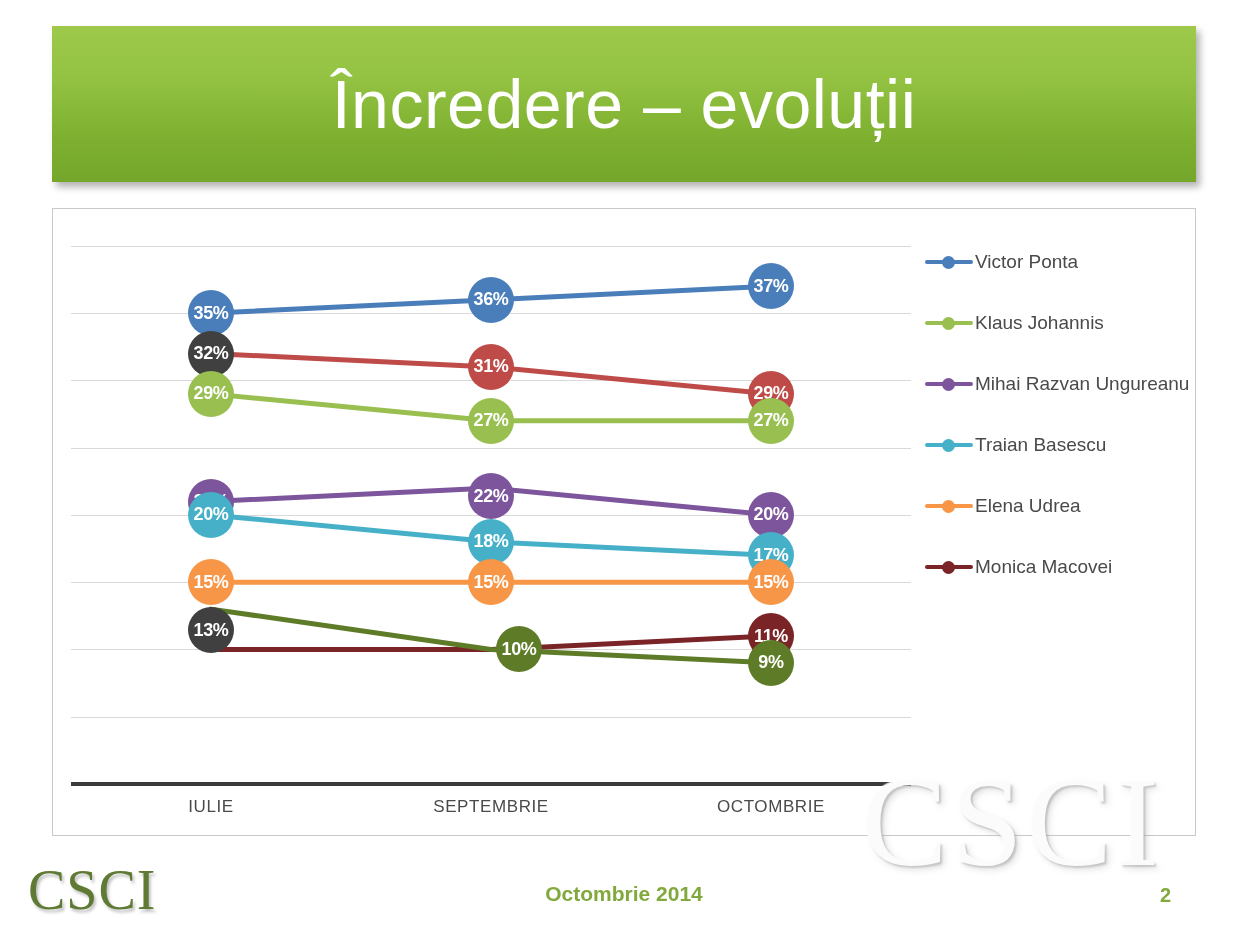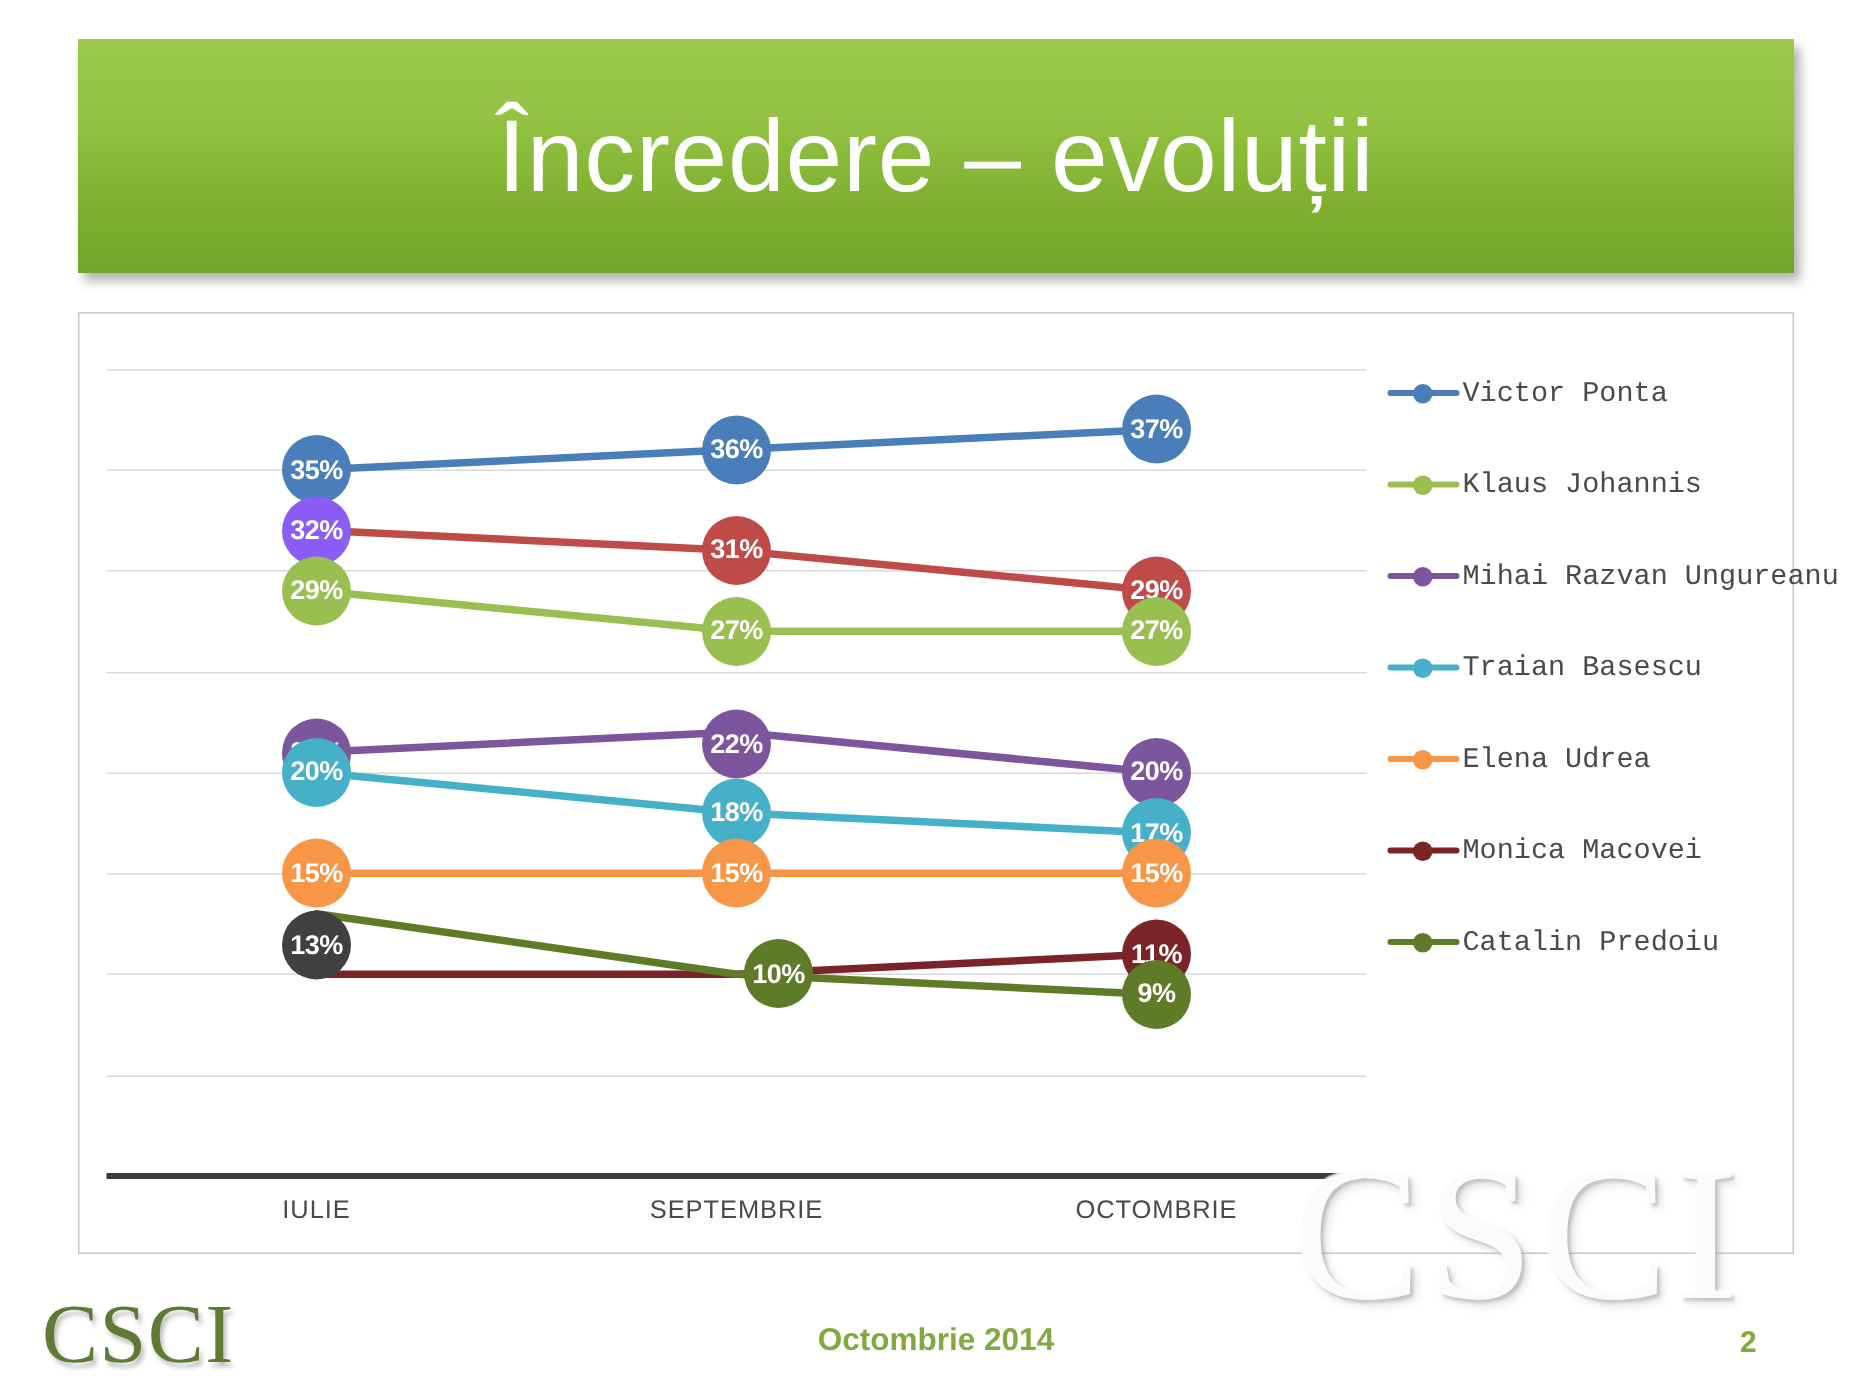--- a/index.html
+++ b/index.html
@@ -143,21 +143,21 @@
   .legend-swatch .lsdot {
     position: absolute;
     left: 17px; top: 5px;
     width: 13px; height: 13px;
     border-radius: 50%;
   }
   .legend-label {
     font-size: 19px;
     color: #4a4a4a;
     white-space: nowrap;
-    font-family: Liberation Mono, monospace;
+    font-family: Liberation Sans, sans-serif;
   }
 
   
   #watermark {
     position: absolute;
     left: 862px;
     top: 758px;
     font-family: "Liberation Serif", serif;
     font-size: 128px;
     line-height: 1;
@@ -231,21 +231,21 @@
         <polyline points="140,282.5 420,269.04761904761904 700,295.95238095238096" fill="none" stroke="#7d559c" stroke-width="5" stroke-linecap="round" stroke-linejoin="round"></polyline>
         <polyline points="140,295.95238095238096 420,322.8571428571429 700,336.3095238095238" fill="none" stroke="#46b0c8" stroke-width="5" stroke-linecap="round" stroke-linejoin="round"></polyline>
         <polyline points="140,363.2142857142857 420,363.2142857142857 700,363.2142857142857" fill="none" stroke="#f79646" stroke-width="5" stroke-linecap="round" stroke-linejoin="round"></polyline>
         <polyline points="140,430.4761904761905 420,430.4761904761905 700,417.0238095238095" fill="none" stroke="#7b2427" stroke-width="5" stroke-linecap="round" stroke-linejoin="round"></polyline>
         <polyline points="140,390.1190476190476 420,430.4761904761905 700,443.92857142857144" fill="none" stroke="#5e7b28" stroke-width="5" stroke-linecap="round" stroke-linejoin="round"></polyline>
       </svg>
     <div id="markers-layer">
         <div class="marker" style="background: rgb(74, 126, 187); left: 117px; top: 71.1667px;">35%</div>
         <div class="marker" style="background: rgb(74, 126, 187); left: 397px; top: 57.7143px;">36%</div>
         <div class="marker" style="background: rgb(74, 126, 187); left: 677px; top: 44.2619px;">37%</div>
-        <div class="marker" style="background: #8b5cf6; left: 117px; top: 111.524px;">32%</div>
+        <div class="marker" style="background: #404040; left: 117px; top: 111.524px;">32%</div>
         <div class="marker" style="background: rgb(190, 75, 72); left: 397px; top: 124.976px;">31%</div>
         <div class="marker" style="background: rgb(190, 75, 72); left: 677px; top: 151.881px;">29%</div>
         <div class="marker" style="background: rgb(152, 191, 80); left: 117px; top: 151.881px;">29%</div>
         <div class="marker" style="background: rgb(152, 191, 80); left: 397px; top: 178.786px;">27%</div>
         <div class="marker" style="background: rgb(152, 191, 80); left: 677px; top: 178.786px;">27%</div>
         <div class="marker" style="background: rgb(125, 85, 156); left: 117px; top: 259.5px;">21%</div>
         <div class="marker" style="background: rgb(125, 85, 156); left: 397px; top: 254px;">22%</div>
         <div class="marker" style="background: rgb(125, 85, 156); left: 677px; top: 272.952px;">20%</div>
         <div class="marker" style="background: rgb(70, 176, 200); left: 117px; top: 272.952px;">20%</div>
         <div class="marker" style="background: rgb(70, 176, 200); left: 397px; top: 299.857px;">18%</div>
@@ -303,27 +303,20 @@
         </span>
         <span class="legend-label">Elena Udrea</span>
       </div>
       <div class="legend-item">
         <span class="legend-swatch">
           <span class="lsline" style="background: rgb(123, 36, 39);"></span>
           <span class="lsdot" style="background: rgb(123, 36, 39);"></span>
         </span>
         <span class="legend-label">Monica Macovei</span>
       </div>
-      <div class="legend-item">
-        <span class="legend-swatch">
-          <span class="lsline" style="background: rgb(94, 123, 40);"></span>
-          <span class="lsdot" style="background: rgb(94, 123, 40);"></span>
-        </span>
-        <span class="legend-label">Catalin Predoiu</span>
-      </div>
     </div>
 </div>
 
 <div id="watermark">CSCI</div>
 
 <div id="footer-logo">CSCI</div>
 <div id="footer-date">Octombrie 2014</div>
 <div id="page-number">2</div>
 
 </body></html>

